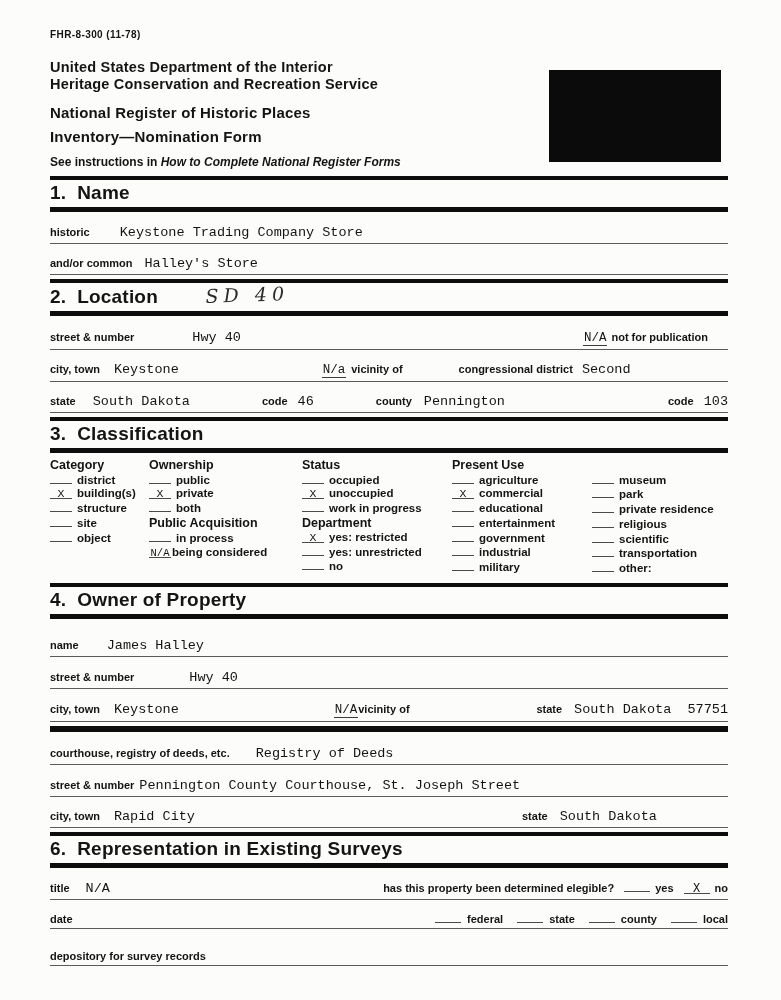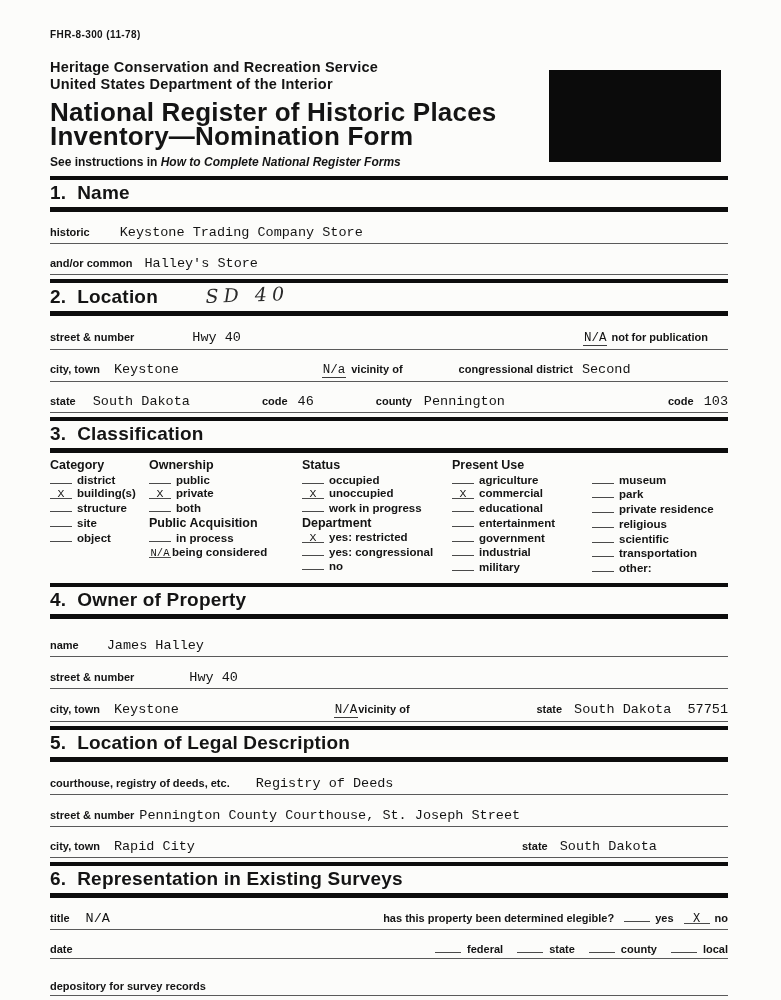--- a/index.html
+++ b/index.html
@@ -6,21 +6,21 @@
   body { margin: 0; background: #e8e8e6; }
   .page {
     width: 781px; height: 1000px; position: relative;
     background: #fcfcfa; overflow: hidden;
     font-family: "Liberation Sans", sans-serif; color: #141414;
   }
   .content { position: absolute; left: 50px; right: 53px; top: 0; }
 
   .form-number { margin-top: 29px; font-size: 10px; font-weight: bold; letter-spacing: .4px; }
   .dept { margin-top: 19px; font-size: 14.5px; font-weight: bold; line-height: 16.5px; letter-spacing: .2px; }
-  .big-title { margin-top: 9px; font-size: 26px; font-weight: bold; line-height: 23.5px; letter-spacing: .2px; }
+  .big-title { margin-top: 9px; font-size: 15px; font-weight: bold; line-height: 23.5px; letter-spacing: .2px; }
   .instr { margin-top: 7px; font-size: 12px; font-weight: bold; line-height: 14.5px; }
   .instr .ital { font-style: italic; }
 
   .redaction { position: absolute; left: 549px; top: 70px; width: 172px; height: 92px; background: #0b0b0b; }
 
   .sec-top { border-top: 4px solid #0d0d0d; }
   .sec-head { display: flex; align-items: baseline; border-bottom: 3px solid #0d0d0d; padding: 2px 0 3px; }
   .sec-head .ht { font-size: 19px; font-weight: bold; white-space: pre; letter-spacing: .2px; }
   .sec-sub { height: 2px; border-bottom: 2px solid #0d0d0d; margin-bottom: 2px; }
 
@@ -57,22 +57,22 @@
 </head>
 <body>
 
 <div class="page">
   <div class="redaction"></div>
   <div class="content">
 
     <div class="form-number">FHR-8-300   (11-78)</div>
 
     <div class="dept">
+      <div>United States Department of the Interior</div>
       <div>Heritage Conservation and Recreation Service</div>
-      <div>United States Department of the Interior</div>
     </div>
 
     <div class="big-title">
       <div>National Register of Historic Places</div>
       <div>Inventory—Nomination Form</div>
     </div>
 
     <div class="instr">
       <div><span>See instructions in </span><span class="ital">How to Complete National Register Forms</span></div>
     </div>
@@ -195,21 +195,21 @@
             <span class="ckb"></span>
             <span class="ck-l">work in progress</span>
           </div>
         <div class="ghead">Department</div>
         <div class="ck">
             <span class="ckb">X</span>
             <span class="ck-l">yes: restricted</span>
           </div>
         <div class="ck">
             <span class="ckb"></span>
-            <span class="ck-l">yes: congressional</span>
+            <span class="ck-l">yes: unrestricted</span>
           </div>
         <div class="ck">
             <span class="ckb"></span>
             <span class="ck-l">no</span>
           </div>
       </div>
       <div class="cg-col4">
         <div class="ghead">Present Use</div>
         <div class="pu-cols">
           <div class="pu-a">
@@ -294,23 +294,20 @@
       <span class="lbl">city, town</span>
       <span class="val" style="margin-left:14px">Keystone</span>
       <span class="na" style="margin-left:155px">N/A</span>
       <span class="lbl">vicinity of</span>
       <span class="spacer"></span>
       <span class="lbl">state</span>
       <span class="val" style="margin-left:12px">South Dakota  57751</span>
     </div>
 
     <div class="sec-top" style="margin-top:4px"></div>
-    <div class="sec-head">
-      <span class="ht">5.  Location of Legal Description</span>
-    </div>
     <div class="sec-sub"></div>
 
     <div class="frow" style="margin-top:14px">
       <span class="lbl">courthouse, registry of deeds, etc.</span>
       <span class="val" style="margin-left:26px">Registry of Deeds</span>
     </div>
     <div class="frow" style="margin-top:13px">
       <span class="lbl">street &amp; number</span>
       <span class="val" style="margin-left:5px">Pennington County Courthouse, St. Joseph Street</span>
     </div>

